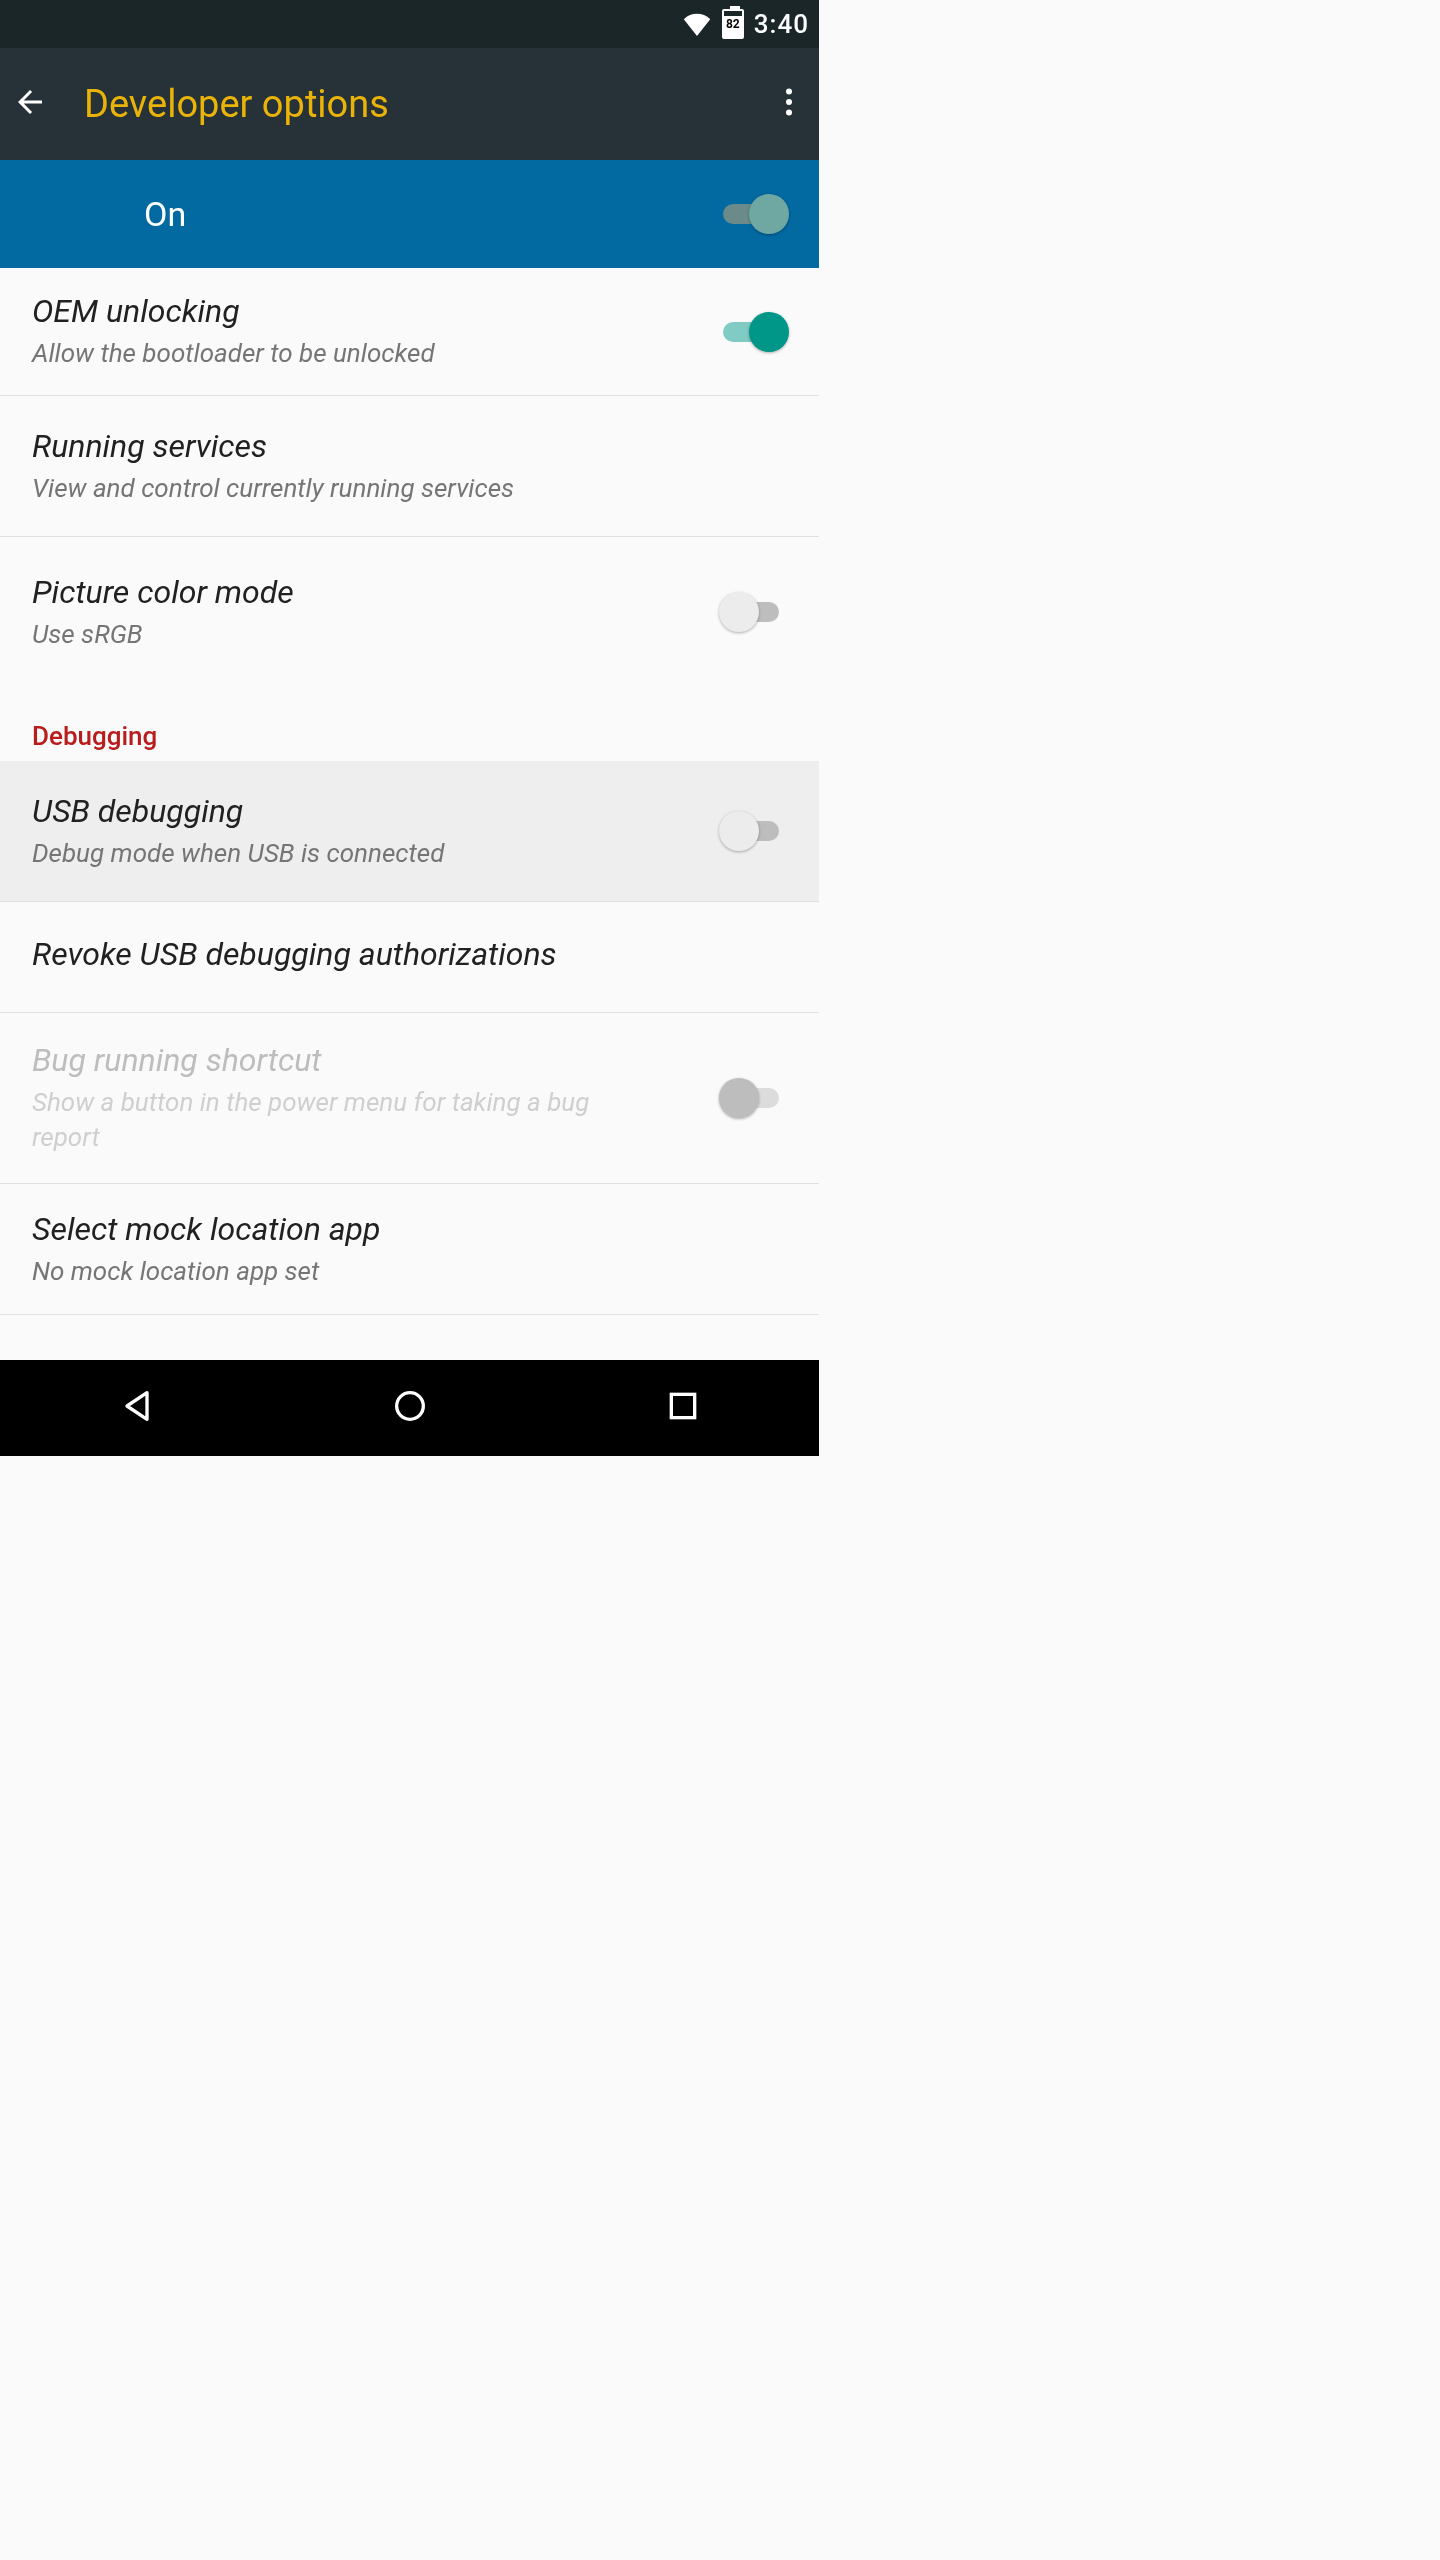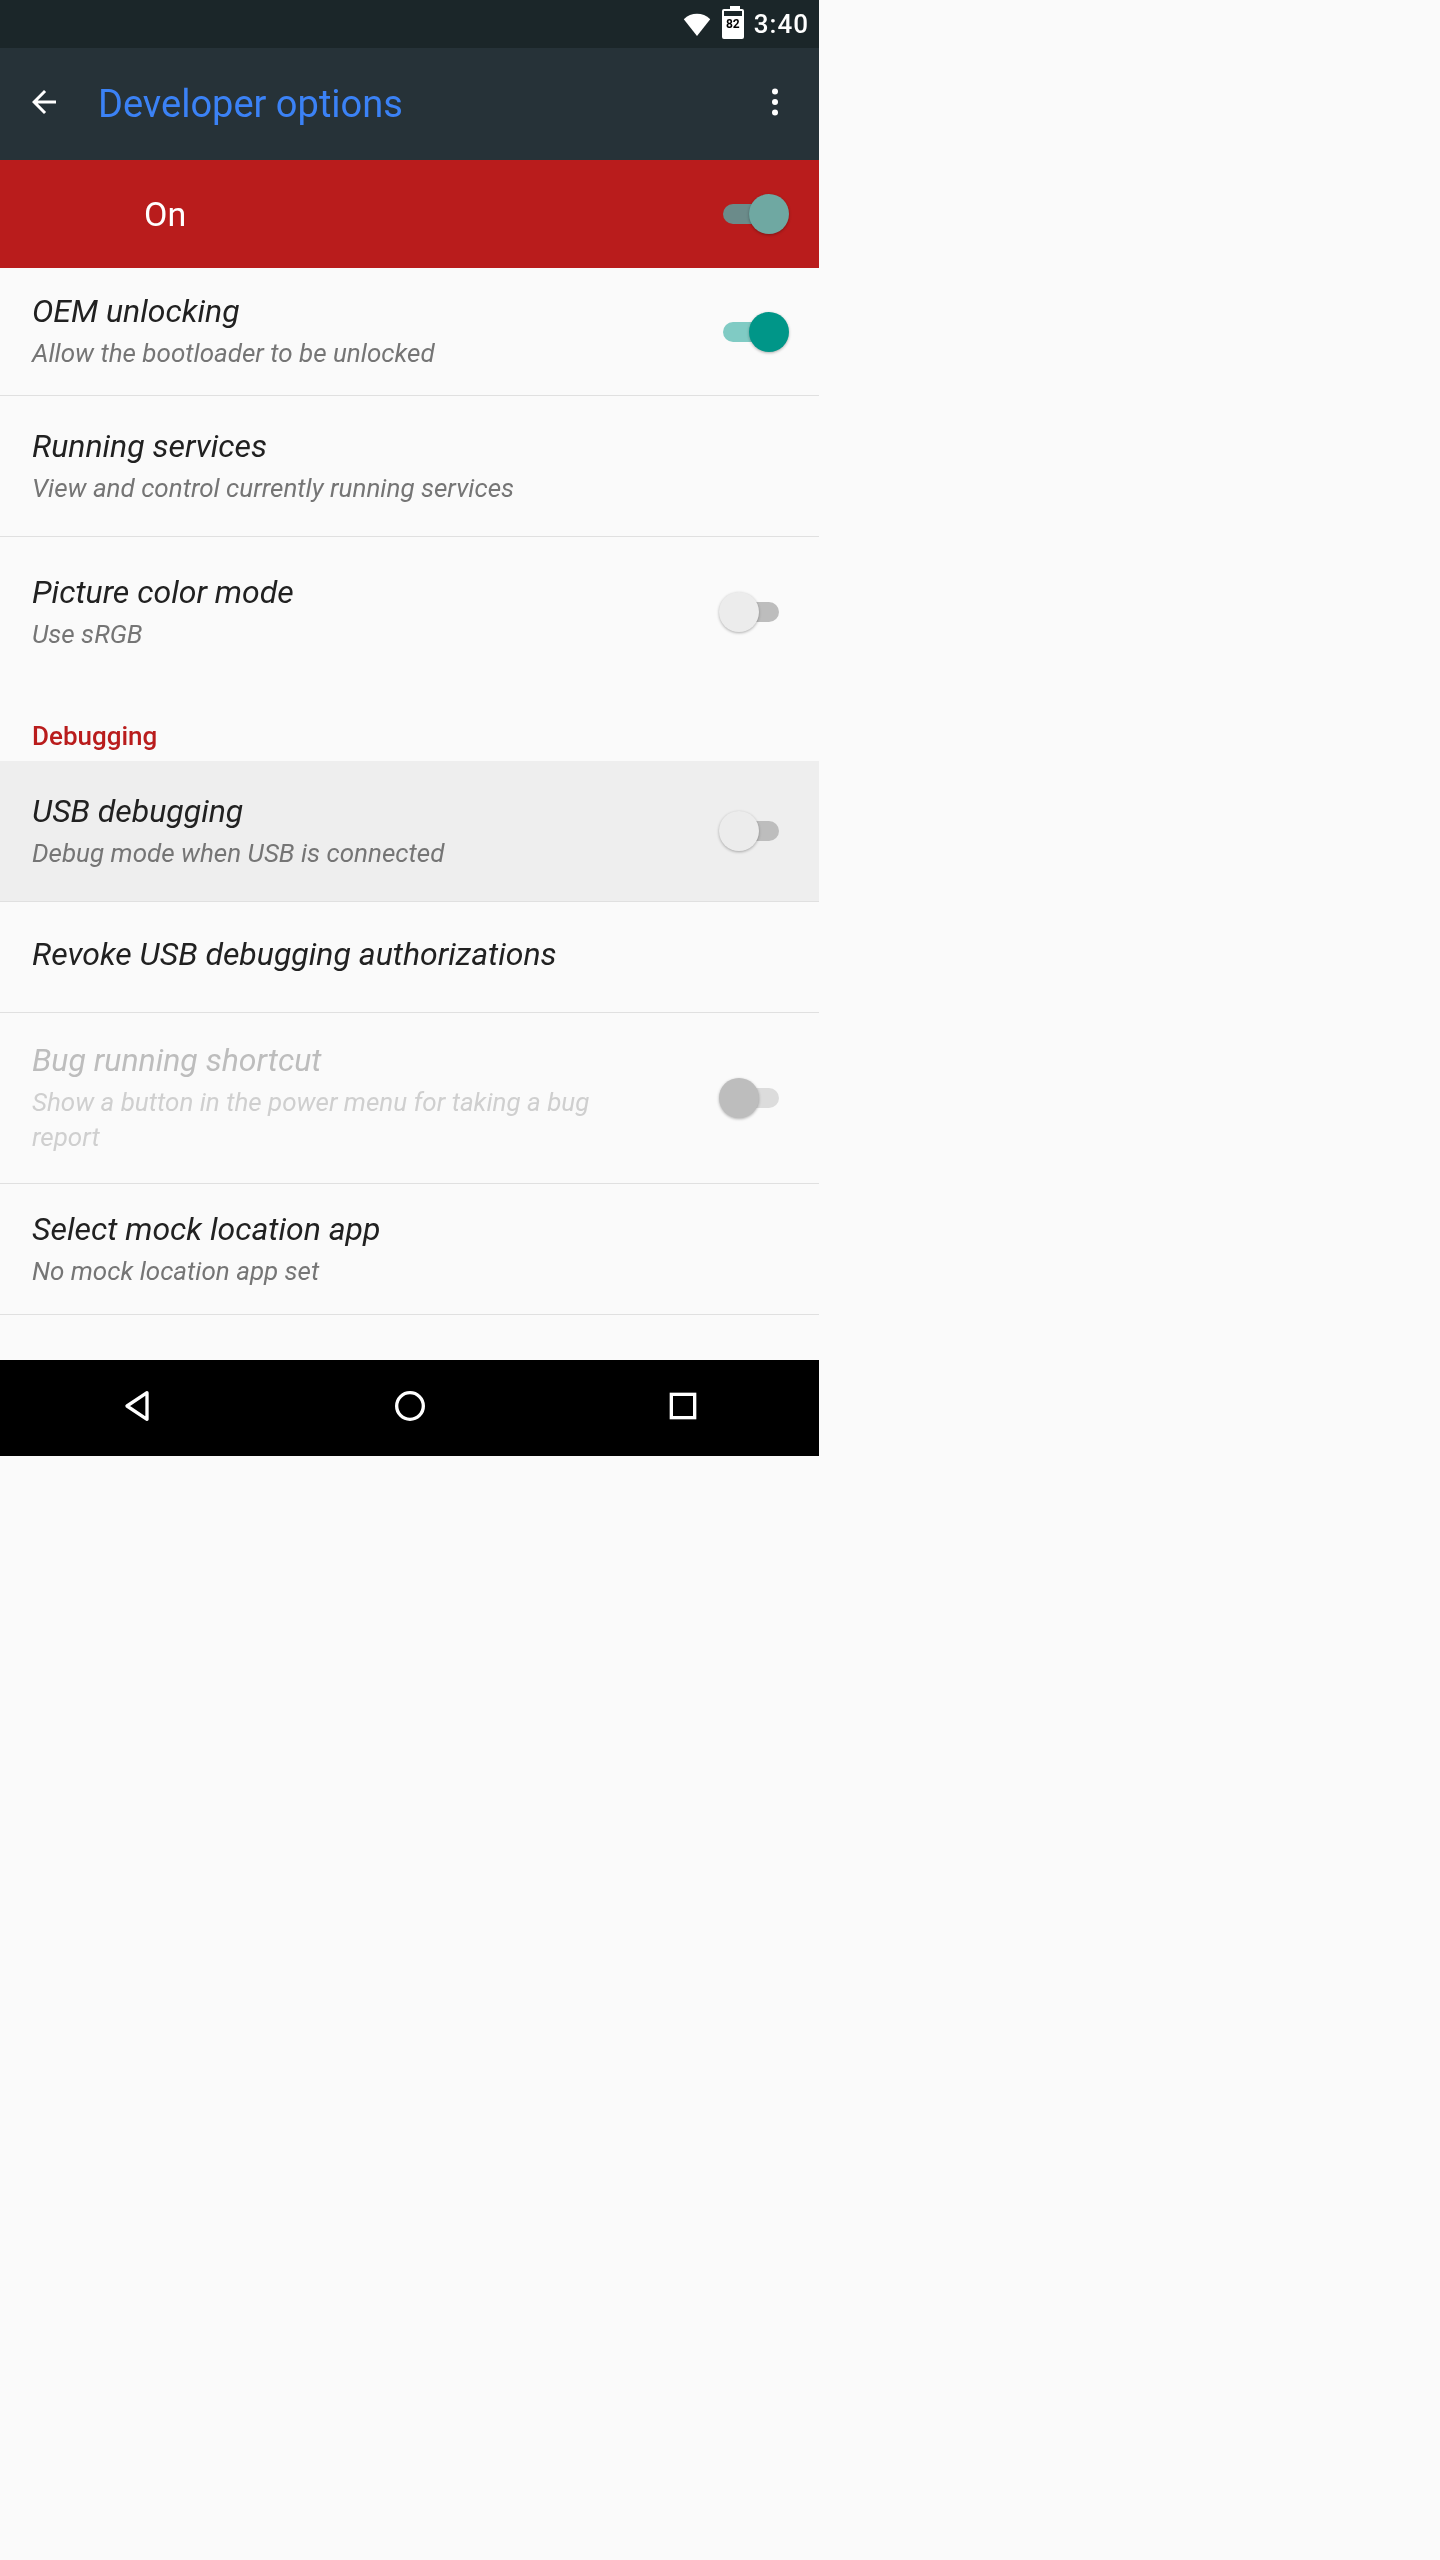--- a/index.html
+++ b/index.html
@@ -31,42 +31,42 @@
   .status-bar .wifi, .status-bar .battery {
     display: inline-flex;
   }
   .status-bar .time { font-size: 26px; font-weight: 500; letter-spacing: 1px; }
   
   .app-bar {
     height: 112px;
     background: #263238;
     display: flex;
     align-items: center;
-    padding: 0 26px;
+    padding: 0 12px;
     gap: 36px;
-    color: #3b82f6;
+    color: #eab308;
   }
   .app-bar .back svg { fill: #fff; }
   .app-bar .title {
     flex: 1;
     font-size: 38px;
     font-weight: 400;
   }
   .app-bar .more svg { fill: #fff; }
   
   .content {
     flex: 1;
     background: #fafafa;
     overflow-y: hidden;
     display: flex;
     flex-direction: column;
   }
   
   .master-row {
-    background: #b91c1c;
+    background: #0369a1;
     height: 108px;
     display: flex;
     align-items: center;
     padding: 0 30px 0 144px;
     color: #fff;
     font-size: 34px;
   }
   .master-row .label { flex: 1; }
   
   .row {

